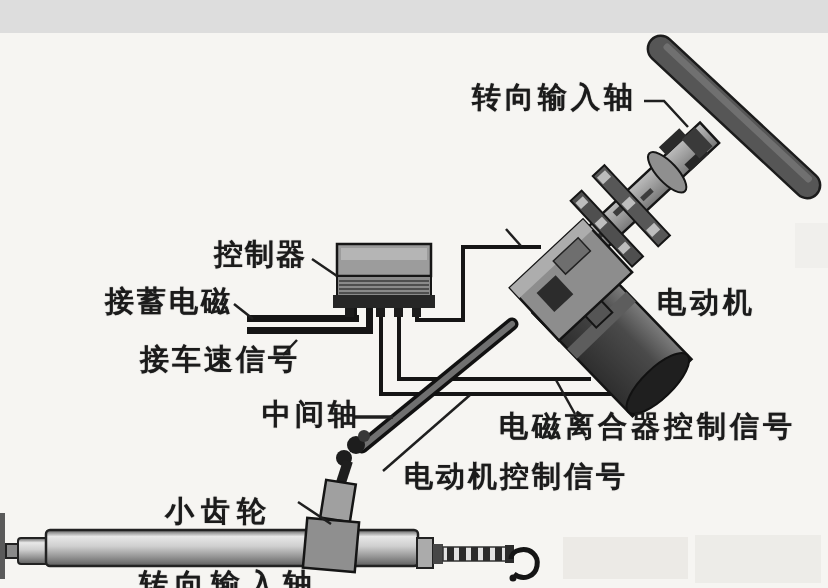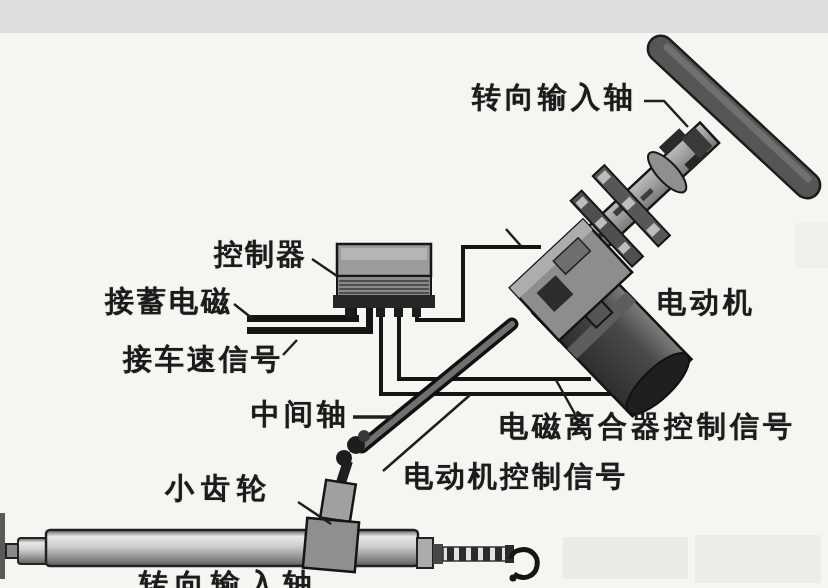--- a/index.html
+++ b/index.html
@@ -172,21 +172,21 @@
       <line x1="353" y1="384" x2="393" y2="384" stroke-width="3.5"></line>
       <line x1="556" y1="347" x2="575" y2="381"></line>
       <line x1="470" y1="362" x2="383" y2="438"></line>
       <line x1="298" y1="469" x2="331" y2="491"></line>
     </g>
   </svg>
 
   <div class="lbl ls4" style="left:472px;top:50px;">转向输入轴</div>
   <div class="lbl" style="left:214px;top:207px;">控制器</div>
   <div class="lbl ls3" style="left:105px;top:254px;">接蓄电磁</div>
-  <div class="lbl ls3" style="left:123px;top:312px;">接车速信号</div>
+  <div class="lbl ls3" style="left:140px;top:312px;">接车速信号</div>
   <div class="lbl ls4" style="left:657px;top:255px;">电动机</div>
-  <div class="lbl ls4" style="left:251px;top:367px;">中间轴</div>
+  <div class="lbl ls4" style="left:262px;top:367px;">中间轴</div>
   <div class="lbl ls4" style="left:499px;top:379px;">电磁离合器控制信号</div>
   <div class="lbl ls3" style="left:404px;top:429px;">电动机控制信号</div>
-  <div class="lbl ls7" style="left:165px;top:441px;">小齿轮</div>
+  <div class="lbl ls7" style="left:165px;top:464px;">小齿轮</div>
   <div class="lbl ls7" style="left:139px;top:537px;">转向输入轴</div>
 
 </div>
 
 </body></html>

